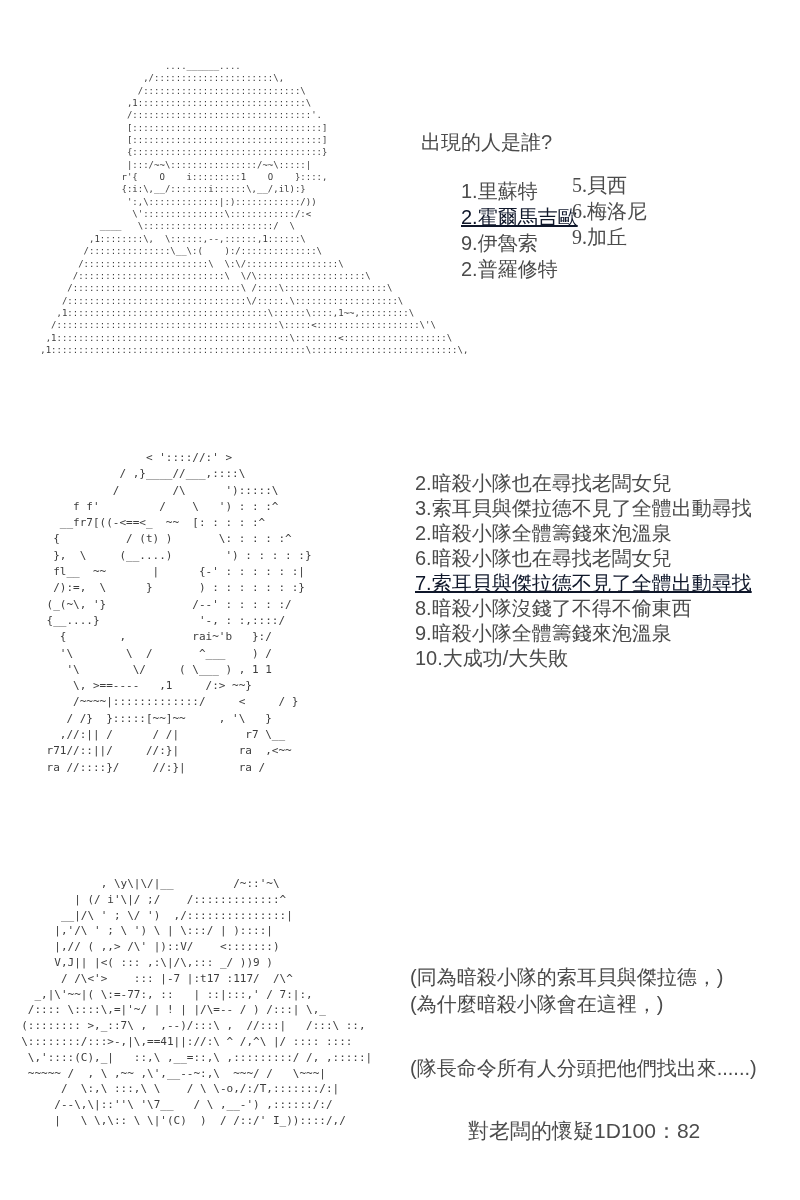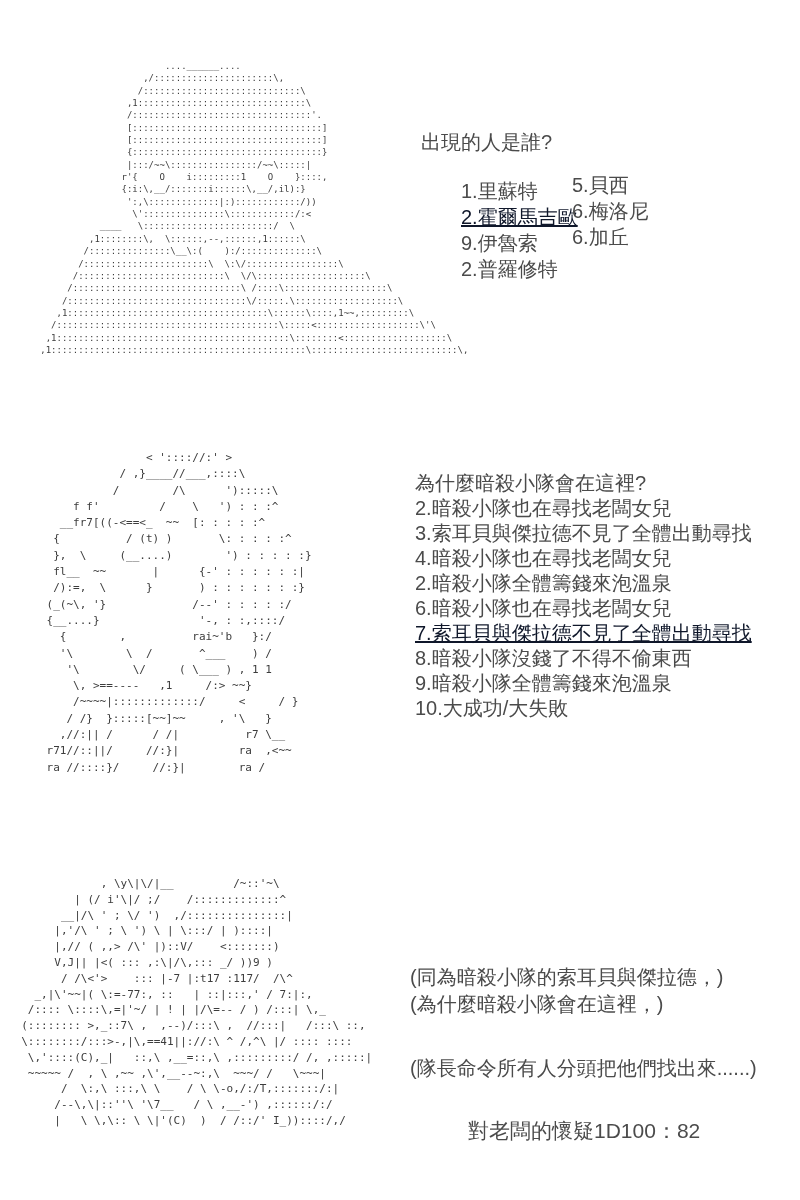--- a/index.html
+++ b/index.html
@@ -6,21 +6,21 @@
   .canvas{position:relative;width:800px;height:1200px;background:#ffffff;overflow:hidden;
           font-family:"Liberation Sans","DejaVu Sans",sans-serif;color:#4b4b4b;}
   .aa{position:absolute;margin:0;white-space:pre;color:#3c3c3c;
       font-family:"DejaVu Sans Mono","Liberation Mono",monospace;}
   #aa1{left:24px;top:60px;font-size:9px;line-height:12.35px;}
   #aa2{left:40px;top:450px;font-size:11px;line-height:16.3px;}
   #aa3{left:8px;top:876px;font-size:11px;line-height:15.8px;}
   .txtblock{position:absolute;font-size:20px;}
   #q1-title{left:421px;top:129px;}
   #q1-col1{left:421px;top:178px;line-height:26px;margin-left:40px;}
-  #q1-col2{left:572px;top:172px;line-height:26px;}
+  #q1-col2{left:572px;top:172px;line-height:26px;font-family:Liberation Serif, serif;}
   #q2{left:415px;top:471px;line-height:25px;}
   #narr1{left:410px;top:964px;line-height:27px;}
   #narr2{left:410px;top:1055px;}
   #roll{left:468px;top:1117px;font-size:21px;}
   .red{color:#0f172a;text-decoration:underline;}
   .opt,.qtitle,.narr-line,.roll-line{white-space:pre;}
 </style>
 </head>
 <body>
 
@@ -54,21 +54,21 @@
   <div class="txtblock qtitle" id="q1-title">出現的人是誰?</div>
   <div class="txtblock" id="q1-col1">
     <div class="opt">1.里蘇特</div>
     <div class="opt red">2.霍爾馬吉歐</div>
     <div class="opt">9.伊魯索</div>
     <div class="opt">2.普羅修特</div>
   </div>
   <div class="txtblock" id="q1-col2">
     <div class="opt">5.貝西</div>
     <div class="opt">6.梅洛尼</div>
-    <div class="opt">6.加丘</div>
+    <div class="opt">9.加丘</div>
   </div>
 
   <pre class="aa" id="aa2">                &lt; ':::://:' &gt;
             / ,}____//___,::::\
            /        /\      '):::::\
      f f'         /    \   ') : : :^
    __fr7[((-&lt;==&lt;_  ~~  [: : : : :^
   {          / (t) )       \: : : : :^
   },  \     (__....)        ') : : : : :}
   fl__  ~~       |      {-' : : : : : :|
@@ -79,24 +79,22 @@
    '\        \  /       ^___    ) /
     '\        \/     ( \___ ) , 1 1
      \, &gt;==----   ,1     /:&gt; ~~}
      /~~~~|:::::::::::::/     &lt;     / }
     / /}  }:::::[~~]~~     , '\   }
    ,//:|| /      / /|          r7 \__
  r71//::||/     //:}|         ra  ,&lt;~~
  ra //::::}/     //:}|        ra /</pre>
 
   <div class="txtblock" id="q2">
-    <div class="qtitle">為什麼暗殺小隊會在這裡?</div>
     <div class="opt">2.暗殺小隊也在尋找老闆女兒</div>
     <div class="opt">3.索耳貝與傑拉德不見了全體出動尋找</div>
-    <div class="opt">4.暗殺小隊也在尋找老闆女兒</div>
     <div class="opt">2.暗殺小隊全體籌錢來泡溫泉</div>
     <div class="opt">6.暗殺小隊也在尋找老闆女兒</div>
     <div class="opt red">7.索耳貝與傑拉德不見了全體出動尋找</div>
     <div class="opt">8.暗殺小隊沒錢了不得不偷東西</div>
     <div class="opt">9.暗殺小隊全體籌錢來泡溫泉</div>
     <div class="opt">10.大成功/大失敗</div>
   </div>
 
   <pre class="aa" id="aa3">              , \y\|\/|__         /~::'~\
           | (/ i'\|/ ;/    /:::::::::::::^

